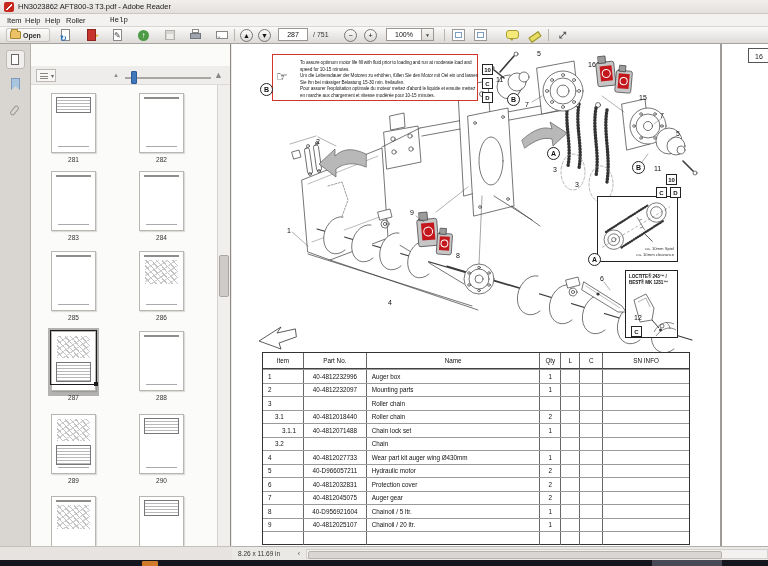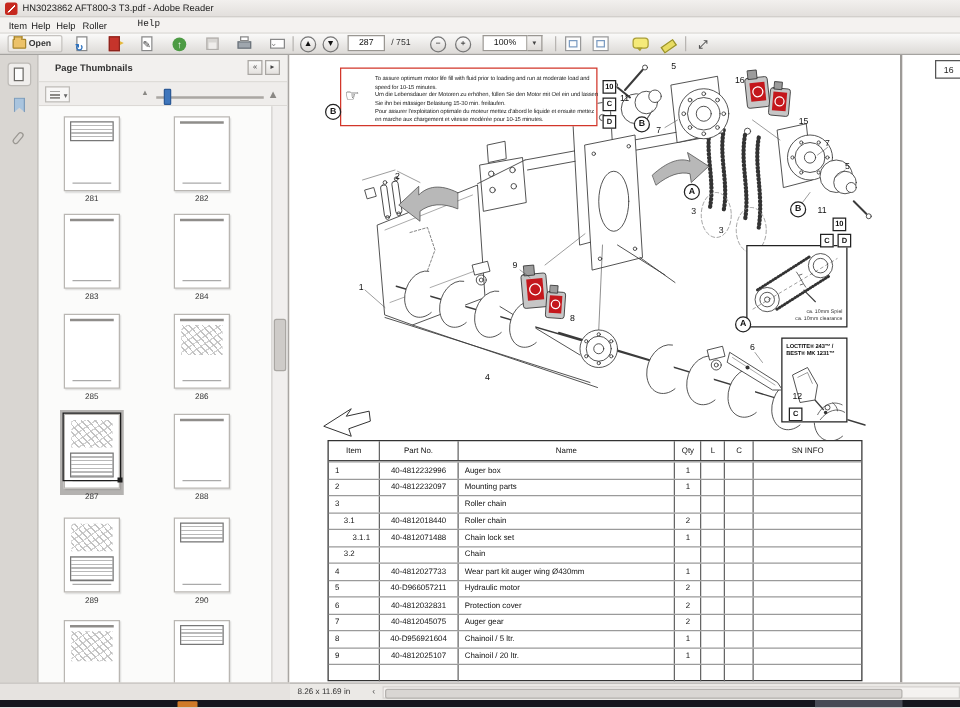--- a/index.html
+++ b/index.html
@@ -190,25 +190,20 @@
       </div>
     <div class="nav-ico" style="top:31px">
         <span class="bm-glyph"></span>
       </div>
     <div class="nav-ico" style="top:57px">
         <span class="clip-glyph"></span>
       </div>
   </div>
 
   <div class="abs" id="panel">
-    <div id="panel-header">
-      <span id="panel-title">Page Thumbnails</span>
-      <span class="ph-btn" style="left:167px">«</span>
-      <span class="ph-btn" style="left:181px">▸</span>
-    </div>
     <div id="panel-opts">
       <span id="opt-menu-btn"></span>
       <span class="mountain" style="left:82px;top:6px;font-size:6px">▲</span>
       <span id="size-slider-track"></span>
       <span id="size-slider-thumb"></span>
       <span class="mountain" style="left:183px;top:4px;font-size:9px">▲</span>
     </div>
     <div id="thumbs">
         <div class="th-page" style="left: 20px; top: 8px;">
           <div class="th-table" style="top:3px;height:16px"></div>

